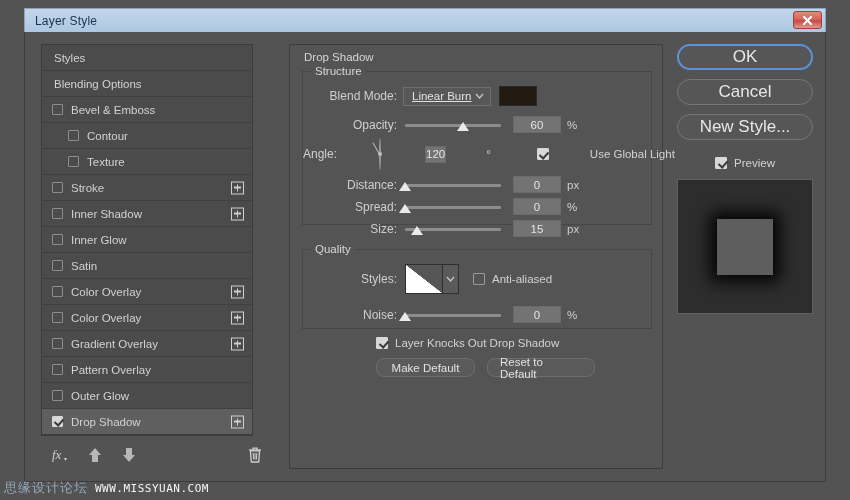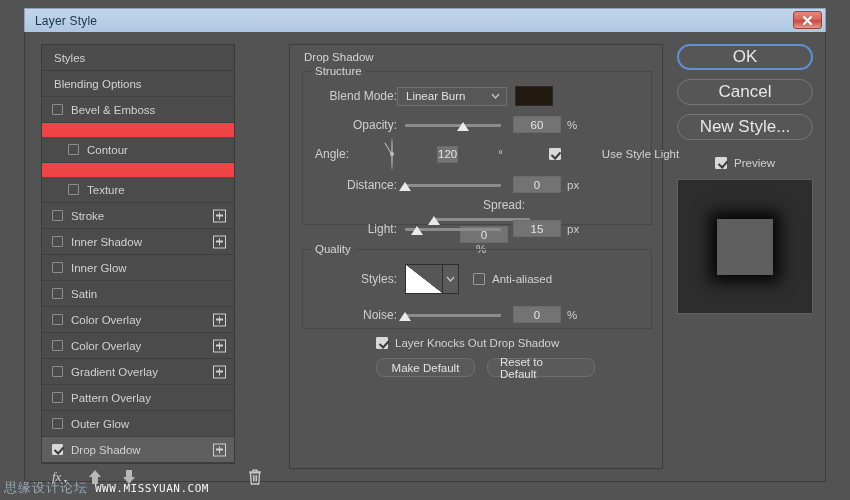--- a/index.html
+++ b/index.html
@@ -49,36 +49,36 @@
     border-top: none;
   }
 
   
   .sidebar {
     position: absolute; left: 16px; top: 12px;
     width: 234px; height: 425px;
     display: flex; flex-direction: column;
   }
   .styles-list {
-    width: 194px;
-    background: #ef4444;
+    width: 212px;
+    background: #a16207;
     border: 1px solid #3b3b3b;
     flex: 0 0 auto;
   }
   .style-row {
     height: 26px;
     display: flex; align-items: center;
     border-bottom: 1px solid #3f3f3f;
     padding-left: 10px;
     position: relative;
     cursor: pointer;
     background: #4b4b4b;
   }
   .style-row.header { padding-left: 12px; }
-  .style-row.sub { padding-left: 26px; margin-top: 14px; }
+  .style-row.sub { padding-left: 26px; }
   .style-row.selected { background: #5f5f5f; }
   .style-label {
     font-size: 11.5px; color: #d2d2d2;
     white-space: nowrap;
   }
   .cb {
     width: 11px; height: 11px;
     border: 1px solid #8d8d8d;
     background: #4b4b4b;
     margin-right: 8px;
@@ -402,73 +402,73 @@
 
     <div class="main">
 
       <span class="section-title" style="left:10px; top:6px;">Drop Shadow</span>
 
       <div class="fieldset" style="left:12px; top:26px; width:350px; height:154px;">
         <span class="legend">Structure</span>
 
         <div class="row" style="left:0px; top:14px; width:350px;">
           <span class="lbl" style="width:94px;">Blend Mode:</span>
-          <div class="select" style="width:110px; ">
+          <div class="select" style="width:88px; margin-left:6px;text-decoration:underline;">
             <span>Linear Burn</span>
             <svg class="chev" width="9" height="6" viewBox="0 0 9 6">
               <path d="M1,1 L4.5,5 L8,1" stroke="#c6c6c6" stroke-width="1.3" fill="none"></path>
             </svg>
           </div>
           <div class="swatch" id="blend-swatch" style="margin-left: 8px; background: rgb(34, 26, 16);"></div>
         </div>
 
         <div class="row" style="left:0px; top:44px; width:350px;">
           <span class="lbl" style="width:94px;">Opacity:</span>
           <div class="slider" style="margin-left:8px;">
             <div class="track"></div>
             <div class="thumb" id="opacity-thumb" style="left: 51.6px;"></div>
           </div>
           <div class="numbox" style="margin-left:12px;">60</div>
           <span class="unit">%</span>
         </div>
 
-        <div class="row" style="left:12px; top:66px; width:350px;gap:34px;">
+        <div class="row" style="left:0px; top:66px; width:350px;gap:34px;">
           <span class="lbl" style="width:94px;">Angle:</span>
           <div class="dial" style="margin-left:8px;">
             <div class="needle" id="angle-needle" style="transform: rotate(-120deg);"></div>
             <div class="knob"></div>
           </div>
           <div class="numbox" style="margin-left:10px;">120</div>
           <span class="unit">°</span>
           <div class="icheck checked" style="margin-left:12px;"></div>
-          <span class="itext">Use Style Light</span>
+          <span class="itext">Use Global Light</span>
         </div>
 
         <div class="row" style="left:0px; top:104px; width:350px;">
           <span class="lbl" style="width:94px;">Distance:</span>
           <div class="slider" style="margin-left:8px;">
             <div class="track"></div>
             <div class="thumb" id="distance-thumb" style="left: -6px;"></div>
           </div>
           <div class="numbox" style="margin-left:12px;">0</div>
           <span class="unit">px</span>
         </div>
 
-        <div class="row" style="left:0px; top:126px; width:350px;flex-direction:column;">
+        <div class="row" style="left:0px; top:126px; width:350px;">
           <span class="lbl" style="width:94px;">Spread:</span>
           <div class="slider" style="margin-left:8px;">
             <div class="track"></div>
             <div class="thumb" id="spread-thumb" style="left: -6px;"></div>
           </div>
           <div class="numbox" style="margin-left:12px;">0</div>
           <span class="unit">%</span>
         </div>
 
         <div class="row" style="left:0px; top:148px; width:350px;">
-          <span class="lbl" style="width:94px;">Light:</span>
+          <span class="lbl" style="width:94px;">Size:</span>
           <div class="slider" style="margin-left:8px;">
             <div class="track"></div>
             <div class="thumb" id="size-thumb" style="left: 5.52px;"></div>
           </div>
           <div class="numbox" style="margin-left:12px;">15</div>
           <span class="unit">px</span>
         </div>
       </div>
 
       <div class="fieldset" style="left:12px; top:204px; width:350px; height:80px;">

